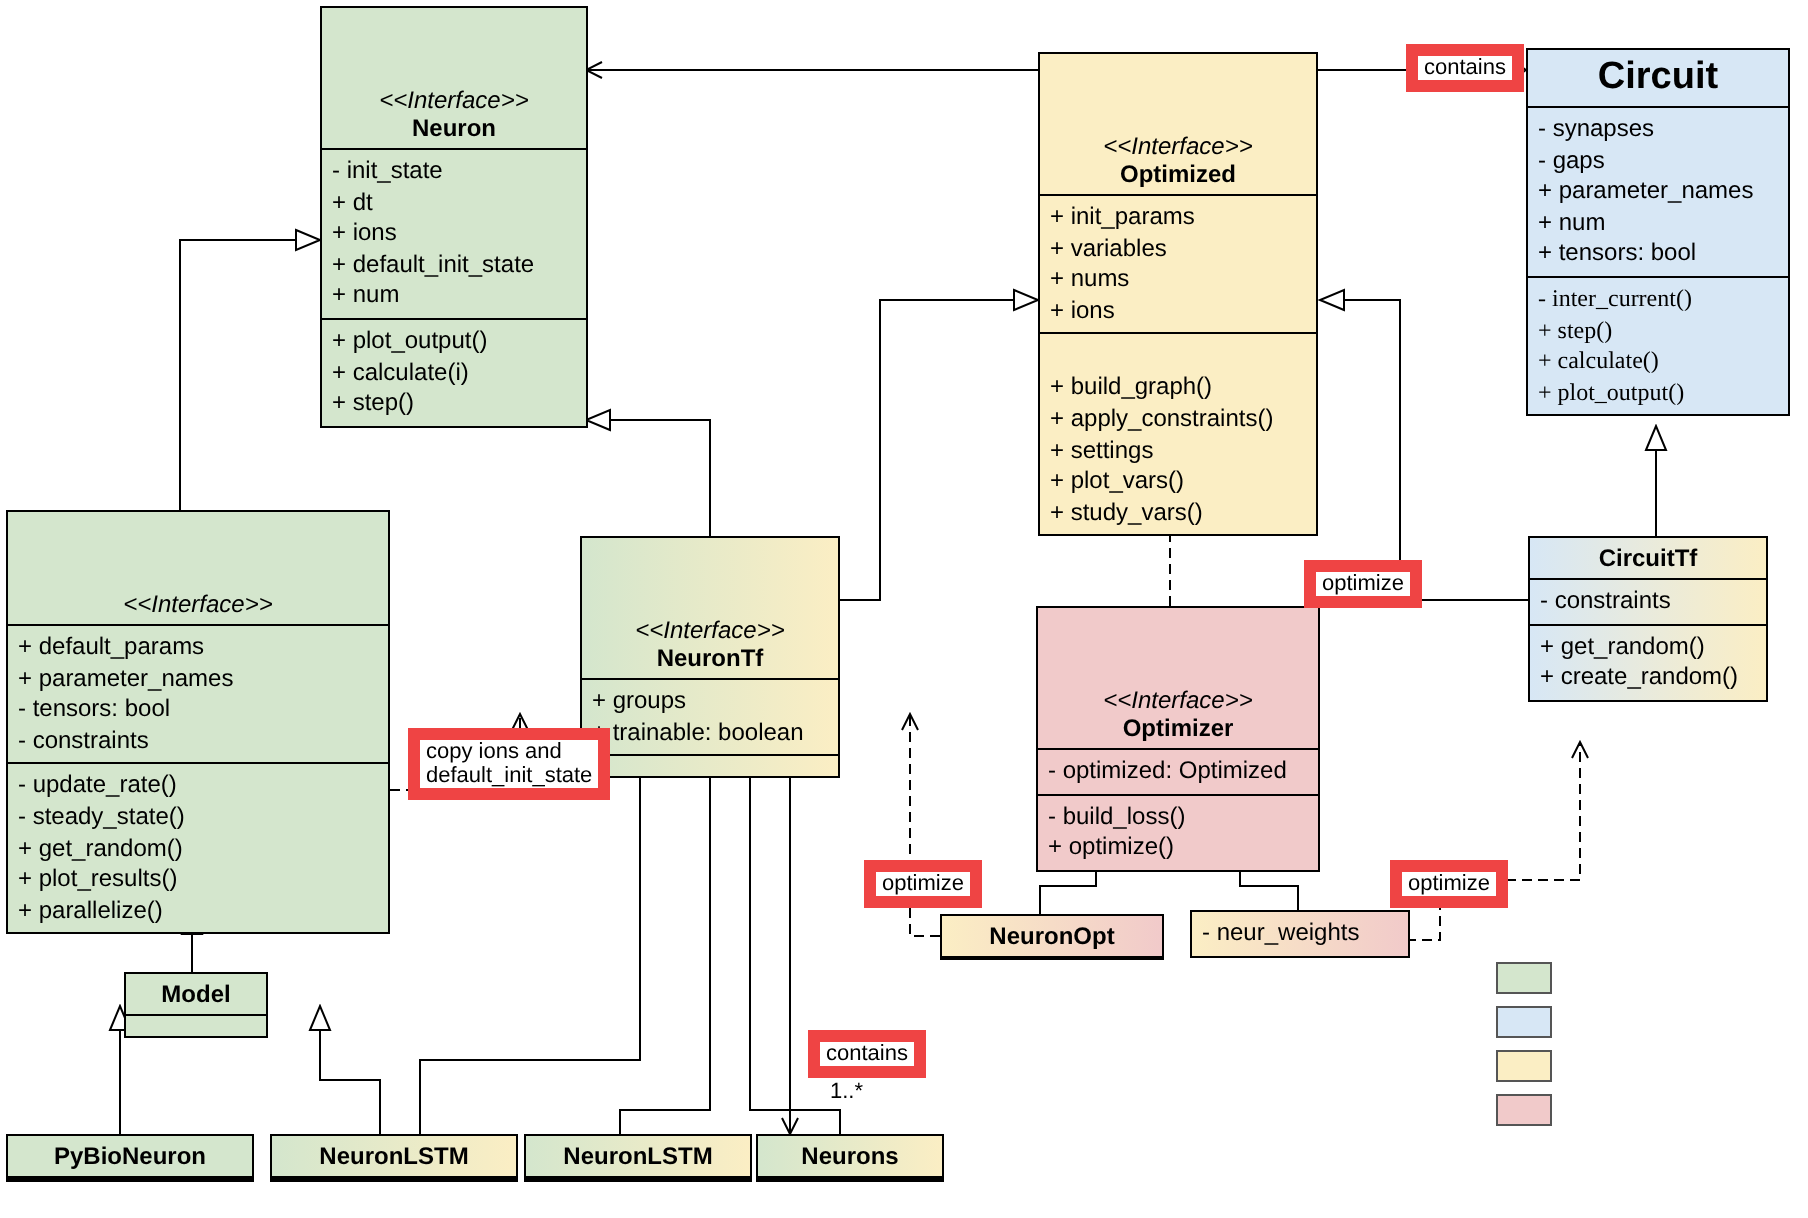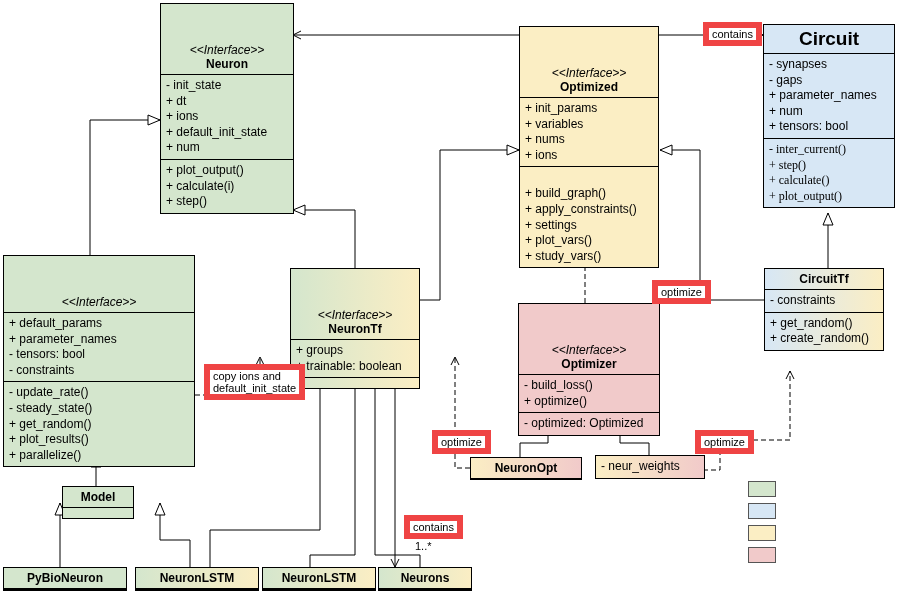--- a/index.html
+++ b/index.html
@@ -205,23 +205,23 @@
   <div class="section" style="white-space:pre;">+ groups
 + trainable: boolean</div>
   <div class="section" style="height:4px;"></div>
 </div>
 
 <div class="box pink" style="left:518px; top:303px; width:140px;">
   <div class="title">
     <div class="stereo">&lt;&lt;Interface&gt;&gt;</div>
     <div class="name">Optimizer</div>
   </div>
+  <div class="section" style="white-space:pre;">- optimized: Optimized</div>
   <div class="section" style="white-space:pre;">- build_loss()
 + optimize()</div>
-  <div class="section" style="white-space:pre;">- optimized: Optimized</div>
 </div>
 
 <div class="box grad-bc" style="left:734px; top:268px; width:118px;margin-left:30px;">
   <div class="title">
     <div class="name">CircuitTf</div>
   </div>
   <div class="section" style="white-space:pre;">- constraints</div>
   <div class="section" style="white-space:pre;">+ get_random()
 + create_random()</div>
 </div>

